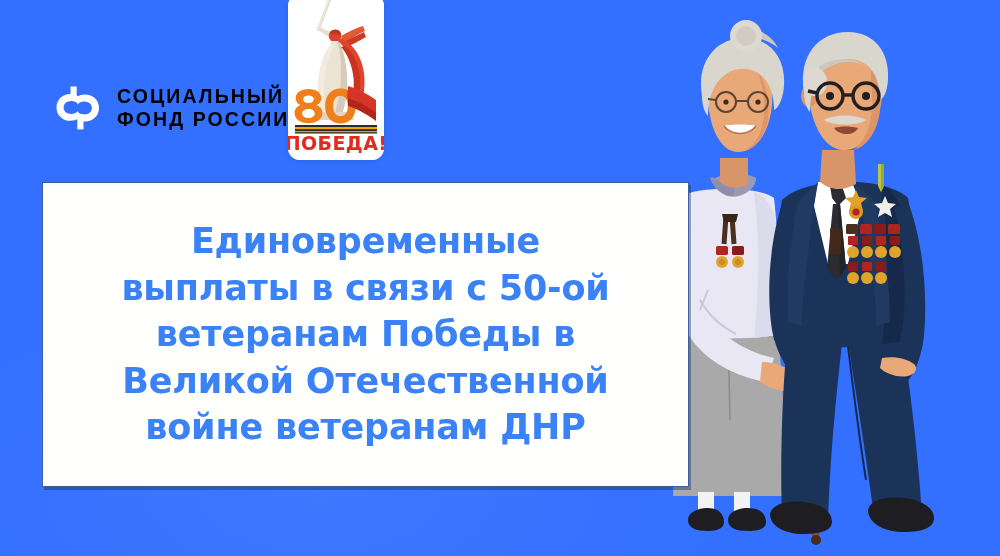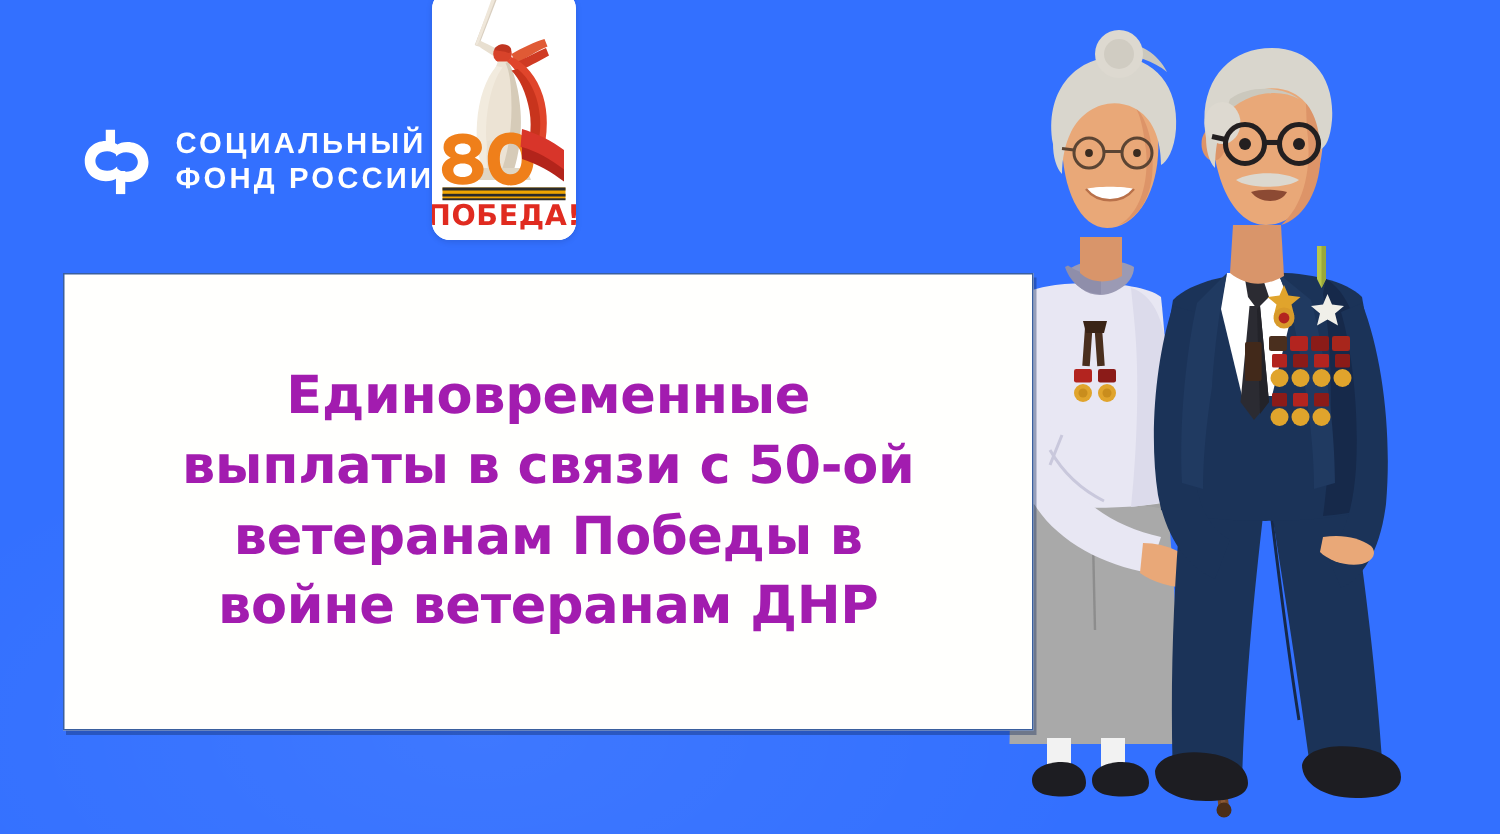--- a/index.html
+++ b/index.html
@@ -22,21 +22,21 @@
   }
 
   
   .sfr-logo{
     position:absolute;left:50px;top:80px;
     display:flex;align-items:center;gap:11px;z-index:4;
   }
   .sfr-mark{width:56px;height:56px;flex:0 0 auto;}
   .sfr-words{
     display:flex;flex-direction:column;justify-content:center;
-    color:#ffffff;line-height:1.16;
+    color:#000000;line-height:1.16;
     font-size:19.5px;font-weight:700;letter-spacing:2.1px;
   }
   .sfr-words span{display:block;white-space:nowrap;}
 
   
   .emblem{
     position:absolute;left:288px;top:-6px;width:96px;height:166px;
     background:#ffffff;border-radius:12px;z-index:4;
     box-shadow:0 1px 4px rgba(0,0,0,.12);
     overflow:hidden;
@@ -48,21 +48,21 @@
     position:absolute;left:42px;top:182px;width:645px;height:303px;
     background:#fffffd;
     border:1px solid #3a5f9e;
     box-shadow:2px 3px 0 rgba(16,40,90,.38);
     z-index:3;
     display:flex;align-items:center;justify-content:center;
   }
   .headline{
     margin:10px;padding:0 18px;
     text-align:center;
-    color:#a21caf;
+    color:#3b82f6;
     font-family:"DejaVu Sans","Liberation Sans",sans-serif;
     font-weight:700;
     font-size:35px;
     line-height:1.33;
     letter-spacing:-0.2px;
   }
   .headline .ln{display:block;white-space:nowrap;}
 
   
   .illustration{
@@ -194,20 +194,21 @@
 
       <text x="48" y="156" text-anchor="middle" font-family="DejaVu Sans, Liberation Sans, sans-serif" font-size="19" font-weight="700" fill="#e02b20" letter-spacing="0.4">ПОБЕДА!</text>
     </svg>
   </div>
 
   <div class="text-card">
     <h1 class="headline">
       <span class="ln">Единовременные</span>
       <span class="ln">выплаты в связи с 50-ой</span>
       <span class="ln">ветеранам Победы в</span>
+      <span class="ln">Великой Отечественной</span>
       <span class="ln">войне ветеранам ДНР</span>
     </h1>
   </div>
 
   <div class="illustration">
     <svg viewBox="0 0 330 556" aria-hidden="true">
 
       <g>
 
         <path d="M8 328 C6 380 4 440 3 496 L118 496 C116 438 112 378 108 328 Z" fill="#a9a9a9"></path>

